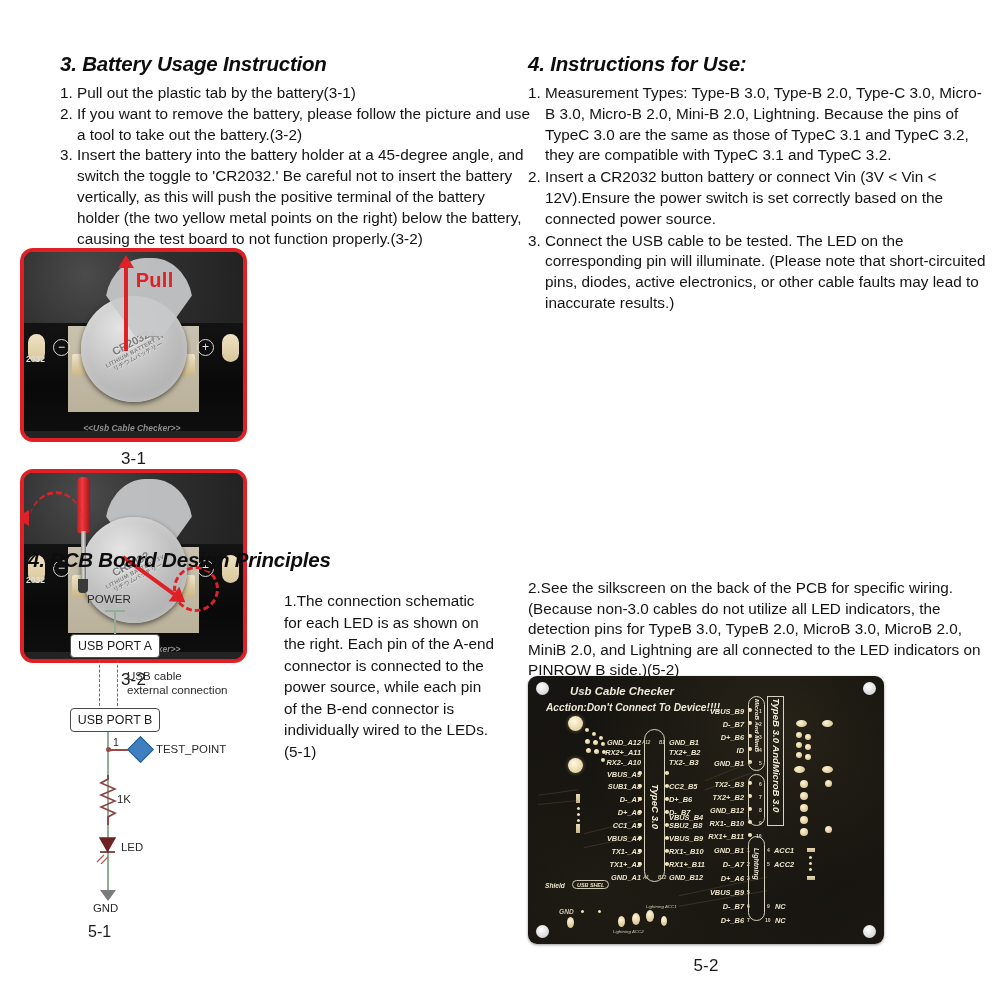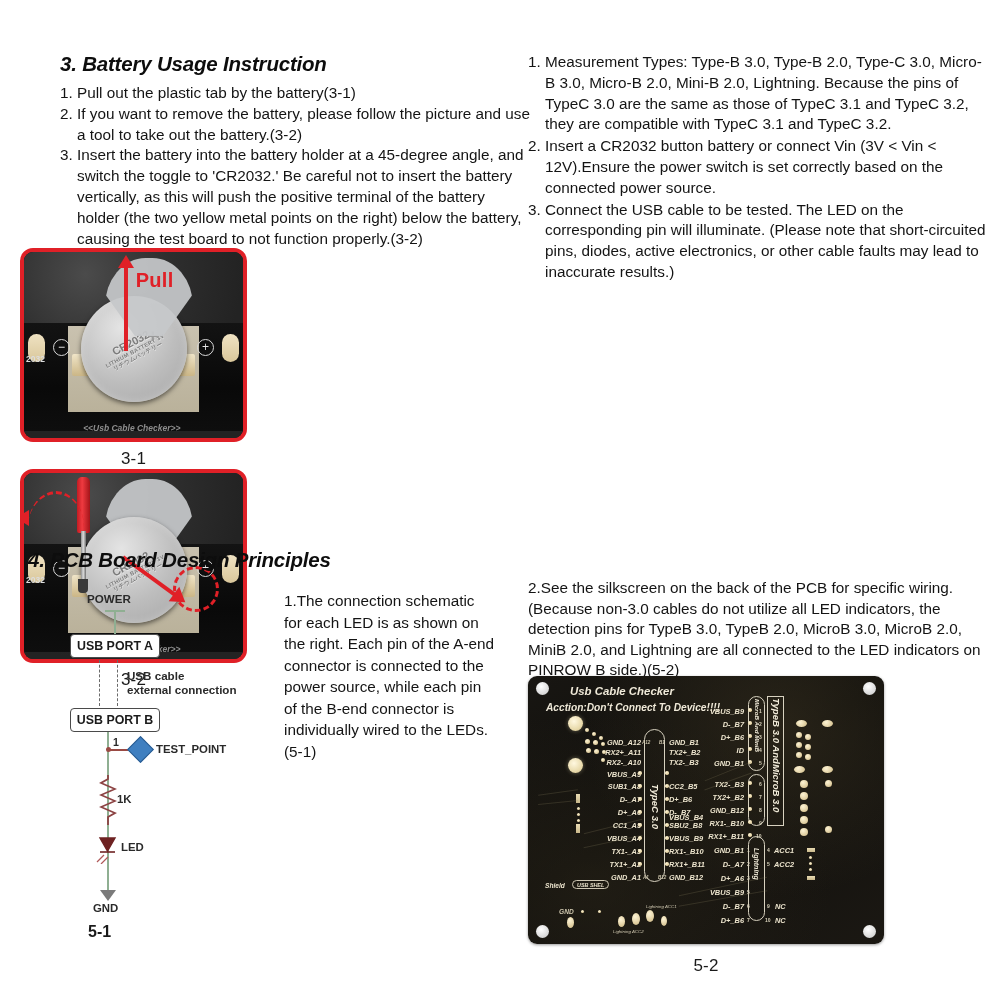--- a/index.html
+++ b/index.html
@@ -176,21 +176,21 @@
     content: ""; position: absolute; left: -12px; top: 16px;
     border-top: 8px solid transparent; border-bottom: 8px solid transparent;
     border-right: 13px solid #e02027;
   }
   .fig-cap {
     text-align: center; font-size: 17px; color: #1a1a1a;
     margin-top: 7px; letter-spacing: .2px;
   }
 
   
-  .bd { position: relative; width: 220px; height: 350px; font-weight: bold; }
+  .bd { position: relative; width: 220px; height: 350px; }
   .bd .lbl { position: absolute; font-size: 11.6px; color: #2a2a2a; white-space: nowrap; }
   .bd .box {
     position: absolute;
     border: 1.4px solid #4a4a4a; border-radius: 4px;
     background: #fff;
     font-size: 12.4px; color: #1b1b1b;
     text-align: center; line-height: 22px; height: 24px;
   }
   .bd .vwire {
     position: absolute; width: 2px;
@@ -368,20 +368,21 @@
         </div>
         <div class="dash-arc"></div>
         <div class="arrow-diag"></div>
         <div class="dash-circle"></div>
       </div>
       <div class="fig-cap">3-2</div>
     </div>
   </div>
 
   <div id="col-right-1">
+    <div class="sec-heading h-gap">4. Instructions for Use:</div>
     <ul class="ol-list body-txt">
       <li style="margin-bottom:1px;">
           <span class="num">1. </span>
           <span class="txt">Measurement Types: Type-B 3.0, Type-B 2.0, Type-C 3.0, Micro-B 3.0, Micro-B 2.0, Mini-B 2.0, Lightning. Because the pins of TypeC 3.0 are the same as those of TypeC 3.1 and TypeC 3.2, they are compatible with TypeC 3.1 and TypeC 3.2.</span>
         </li>
       <li style="margin-bottom:1px;">
           <span class="num">2. </span>
           <span class="txt">Insert a CR2032 button battery or connect Vin (3V &lt; Vin &lt; 12V).Ensure the power switch is set correctly based on the connected power source.</span>
         </li>
       <li>

